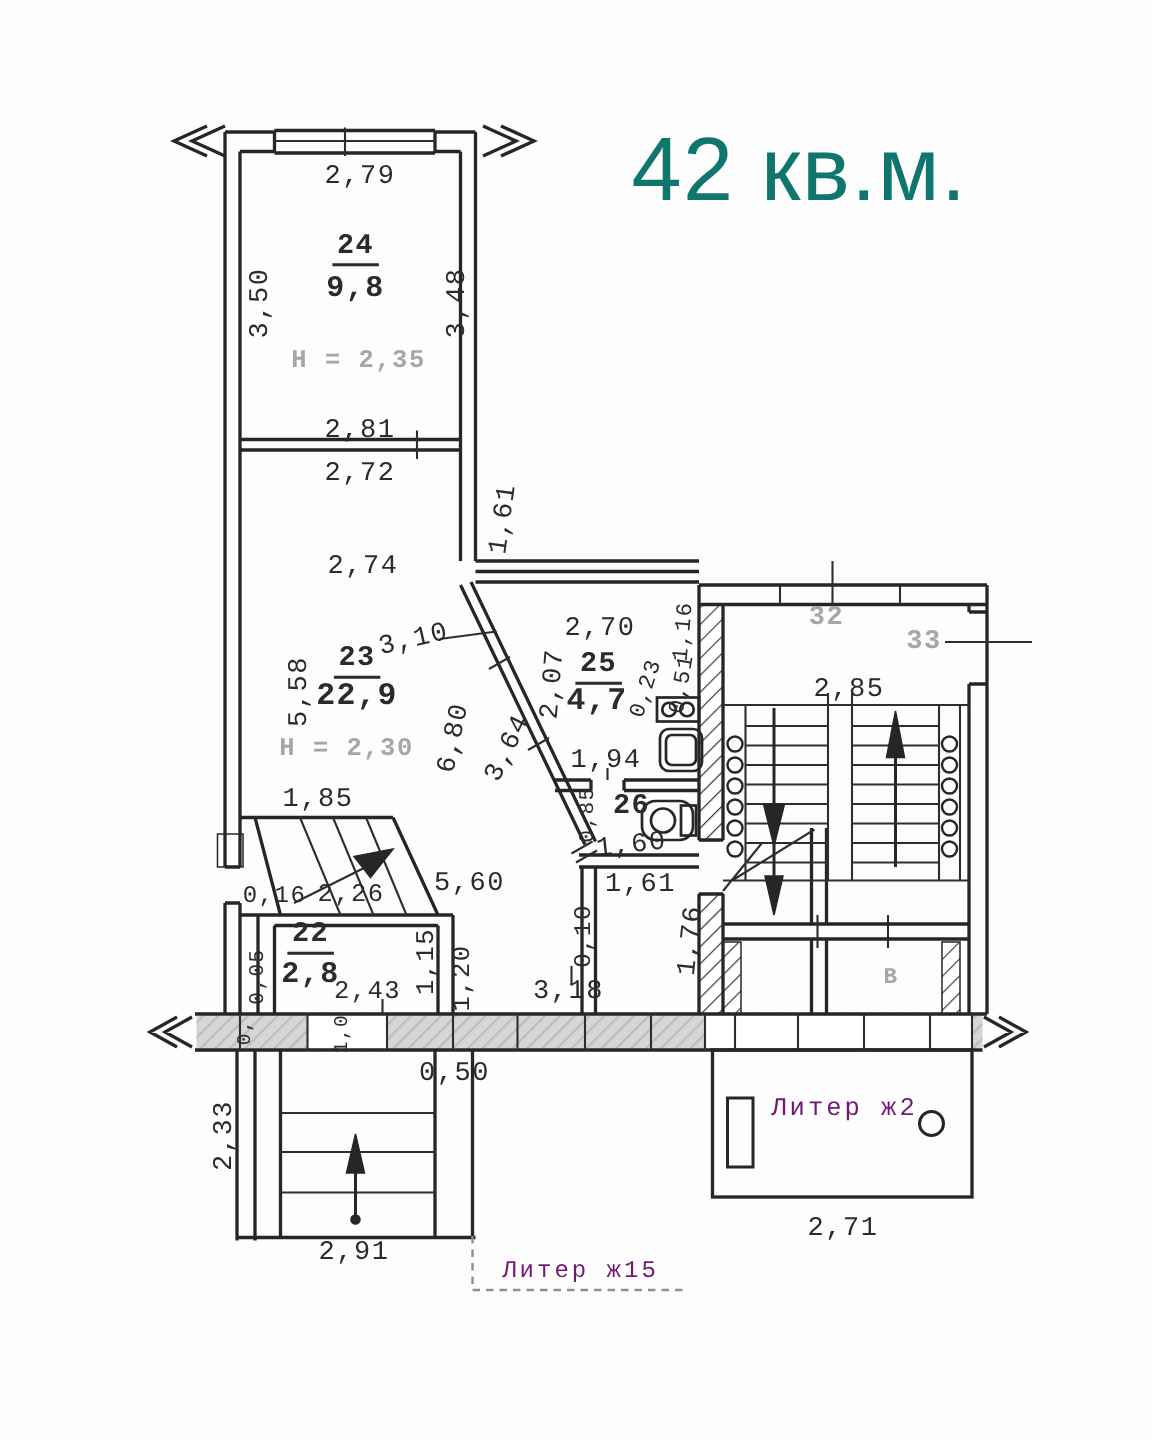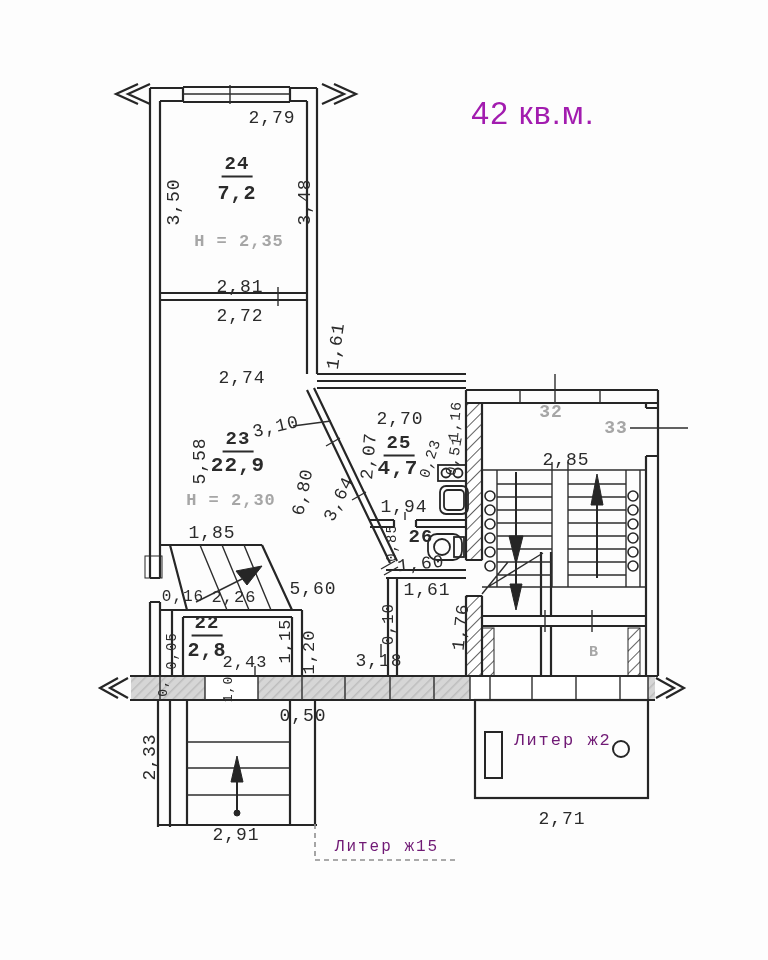--- a/index.html
+++ b/index.html
@@ -1,20 +1,20 @@
 <!DOCTYPE html>
 <html><head>
 <meta charset="utf-8">
 <style>
   html,body{margin:0;padding:0;background:#ffffff;}
   .stage{position:relative;width:768px;height:960px;background:#fdfdfd;overflow:hidden;
          font-family:"Liberation Mono","DejaVu Sans Mono",monospace;}
   .stage svg{position:absolute;left:0;top:0;z-index:1;}
   .plan-title{position:absolute;z-index:4;font-family:"Liberation Sans","DejaVu Sans",sans-serif;
-         font-size:32px;color:#a21caf;letter-spacing:1px;white-space:nowrap;
+         font-size:60px;color:#0f766e;letter-spacing:1px;white-space:nowrap;
          transform:translate(-50%,-50%);}
   .labels{position:absolute;left:0;top:0;width:768px;height:960px;z-index:3;}
   .lbl{position:absolute;font-size:18px;color:#2b2b2b;white-space:nowrap;letter-spacing:1px;
        transform:translate(-50%,-50%);}
   .lbl.num{font-weight:bold;border-bottom:2px solid #2b2b2b;padding:0 3px 1px 3px;font-size:19px;}
   .lbl.area{font-weight:bold;font-size:20px;}
   .lbl.faint{color:#a6a6a6;font-weight:bold;}
   .lbl.scan{color:#701a75;letter-spacing:2px;}
   .watermark{position:absolute;z-index:2;display:flex;align-items:center;gap:12px;}
   .wm-logo{width:34px;height:34px;border:4px solid #ededed;border-radius:9px 9px 9px 2px;}
@@ -158,23 +158,23 @@
       <circle cx="621" cy="749" r="8" stroke-width="2"></circle>
     </g>
 
     <path fill="none" stroke="#8f8f8f" stroke-width="1.6" stroke-dasharray="5 4" d="M315,824 V860 M315,860 H458"></path>
   </svg>
 
 
   <div class="plan-title" style="left:533px;top:113px;">42 кв.м.</div>
 
   <div class="labels" id="labels">
-      <div class="lbl" style="left: 240px; top: 118px; transform: translate(-50%, -50%) rotate(0deg); margin-left: 32px;">2,79</div>
+      <div class="lbl" style="left: 240px; top: 118px; transform: translate(-50%, -50%) rotate(0deg);">2,79</div>
       <div class="lbl num" style="left: 237px; top: 165px; transform: translate(-50%, -50%) rotate(0deg);">24</div>
-      <div class="lbl area" style="left: 237px; top: 193px; transform: translate(-50%, -50%) rotate(0deg);">7,2</div>
+      <div class="lbl area" style="left: 237px; top: 193px; transform: translate(-50%, -50%) rotate(0deg);">9,8</div>
       <div class="lbl" style="left: 174px; top: 202px; transform: translate(-50%, -50%) rotate(-90deg);">3,50</div>
       <div class="lbl" style="left: 305px; top: 202px; transform: translate(-50%, -50%) rotate(-90deg);">3,48</div>
       <div class="lbl faint" style="left: 239px; top: 241px; font-size: 17px; transform: translate(-50%, -50%) rotate(0deg);">Н = 2,35</div>
       <div class="lbl" style="left: 240px; top: 287px; transform: translate(-50%, -50%) rotate(0deg);">2,81</div>
       <div class="lbl" style="left: 240px; top: 316px; transform: translate(-50%, -50%) rotate(0deg);">2,72</div>
       <div class="lbl" style="left: 336px; top: 346px; transform: translate(-50%, -50%) rotate(-82deg);">1,61</div>
       <div class="lbl" style="left: 242px; top: 378px; transform: translate(-50%, -50%) rotate(0deg);">2,74</div>
       <div class="lbl" style="left: 276px; top: 427px; transform: translate(-50%, -50%) rotate(-13deg);">3,10</div>
       <div class="lbl num" style="left: 238px; top: 440px; transform: translate(-50%, -50%) rotate(0deg);">23</div>
       <div class="lbl area" style="left: 238px; top: 465px; font-size: 21px; transform: translate(-50%, -50%) rotate(0deg);">22,9</div>

